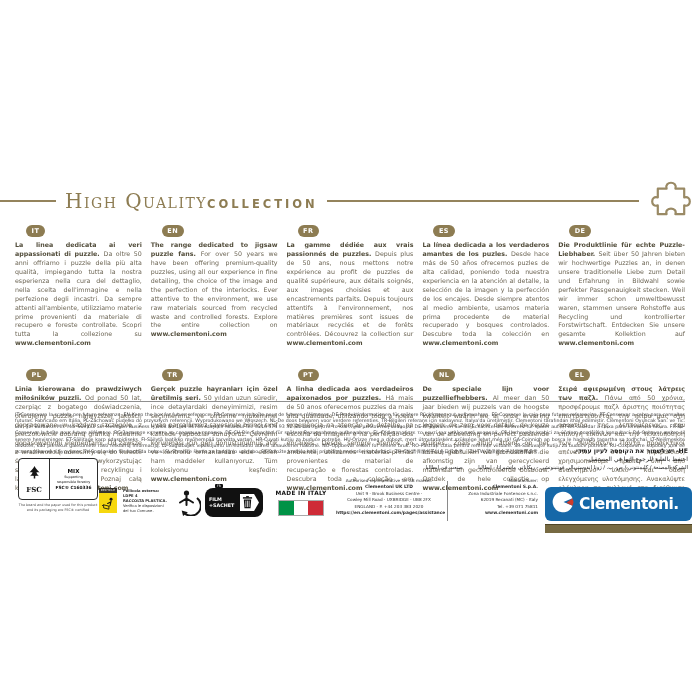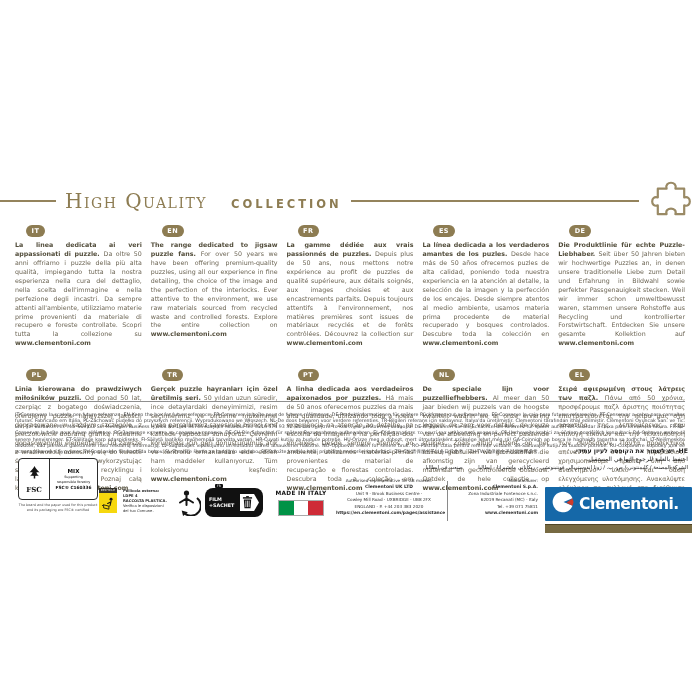--- a/index.html
+++ b/index.html
@@ -4,21 +4,21 @@
 <style>
   html,body{margin:0;padding:0;background:#fff;}
   body{width:700px;height:700px;font-family:"DejaVu Sans","Liberation Sans",sans-serif;}
   .sheet{position:relative;width:700px;height:700px;background:#fff;overflow:hidden;}
 
   
   .header{position:absolute;top:181px;left:0;width:700px;height:40px;display:flex;align-items:center;gap:9px;}
   .rule{height:2px;background:#94835c;}
   .rule-left{width:56px;flex:0 0 auto;}
   .rule-right{flex:1 1 auto;}
-  .title{flex:0 0 auto;color:#8d7c52;white-space:nowrap;display:flex;align-items:baseline;gap:24px;}
+  .title{flex:0 0 auto;color:#8d7c52;white-space:nowrap;display:flex;align-items:baseline;gap:0;}
   .title-serif{font-family:"DejaVu Serif","Liberation Serif",serif;font-variant:small-caps;font-size:20px;letter-spacing:1.5px;}
   .title-sans{font-size:11.5px;font-weight:700;letter-spacing:3px;}
   .puzzle-wrap{flex:0 0 auto;margin-right:6px;width:46px;height:44px;}
 
   
   .grid{position:absolute;top:218px;left:15px;width:670px;display:grid;grid-template-columns:repeat(5,1fr);column-gap:9px;row-gap:14px;}
   .lang{min-height:84px;}
   .chip{display:inline-block;background:#8d7c52;color:#fff;font-size:6.5px;font-weight:700;padding:2px 5.5px;border-radius:7px;letter-spacing:.5px;margin-left:11px;}
   .ltext{margin:4px 0 0;font-size:6.3px;line-height:1.42;text-align:justify;color:#6c6554;}
   .lhead{color:#534e3c;}
@@ -68,21 +68,21 @@
   .ukrep{position:absolute;left:336px;top:478px;width:106px;text-align:center;color:#333;font-size:4.2px;line-height:1.5;}
   .blkname{font-weight:700;font-size:4.5px;}
   .blkaddr{white-space:pre-line;}
   .blksite{font-weight:700;font-size:4.4px;}
 
   .vrule{position:absolute;left:447px;top:481px;width:1px;height:40px;background:#8a8a8a;}
 
   .manu{position:absolute;left:453px;top:478px;width:85px;text-align:right;color:#333;font-size:4.2px;line-height:1.5;}
 
   .logo{position:absolute;left:545px;top:487px;width:147px;}
-  .logo-blue{height:34px;background:#1568a8;border-radius:1px;display:flex;align-items:center;padding:0 6px;gap:4px;box-sizing:border-box;}
+  .logo-blue{height:34px;background:#1568a8;border-radius:6px;display:flex;align-items:center;padding:0 6px;gap:4px;box-sizing:border-box;}
   .logo-text{color:#fff;font-weight:700;font-size:15.5px;letter-spacing:-.5px;white-space:nowrap;}
   .logo-bar{margin-top:3px;height:8px;background:#776a42;border-top:1px solid #4e4526;}
 </style>
 </head>
 <body>
 
 <div class="sheet">
 
   <div class="header">
     <div class="rule rule-left"></div>

